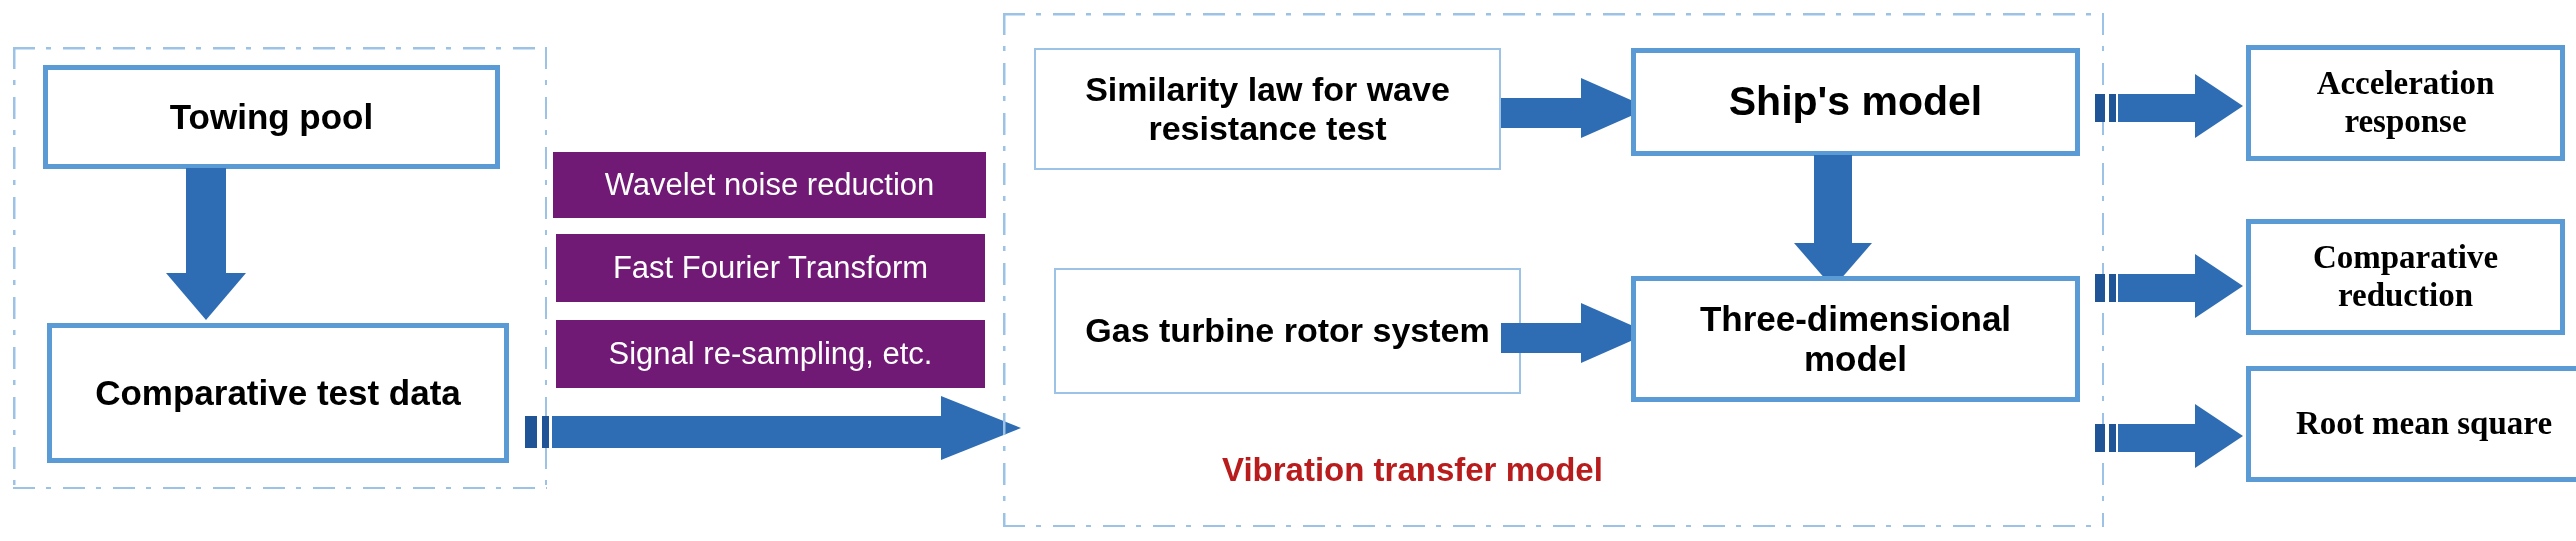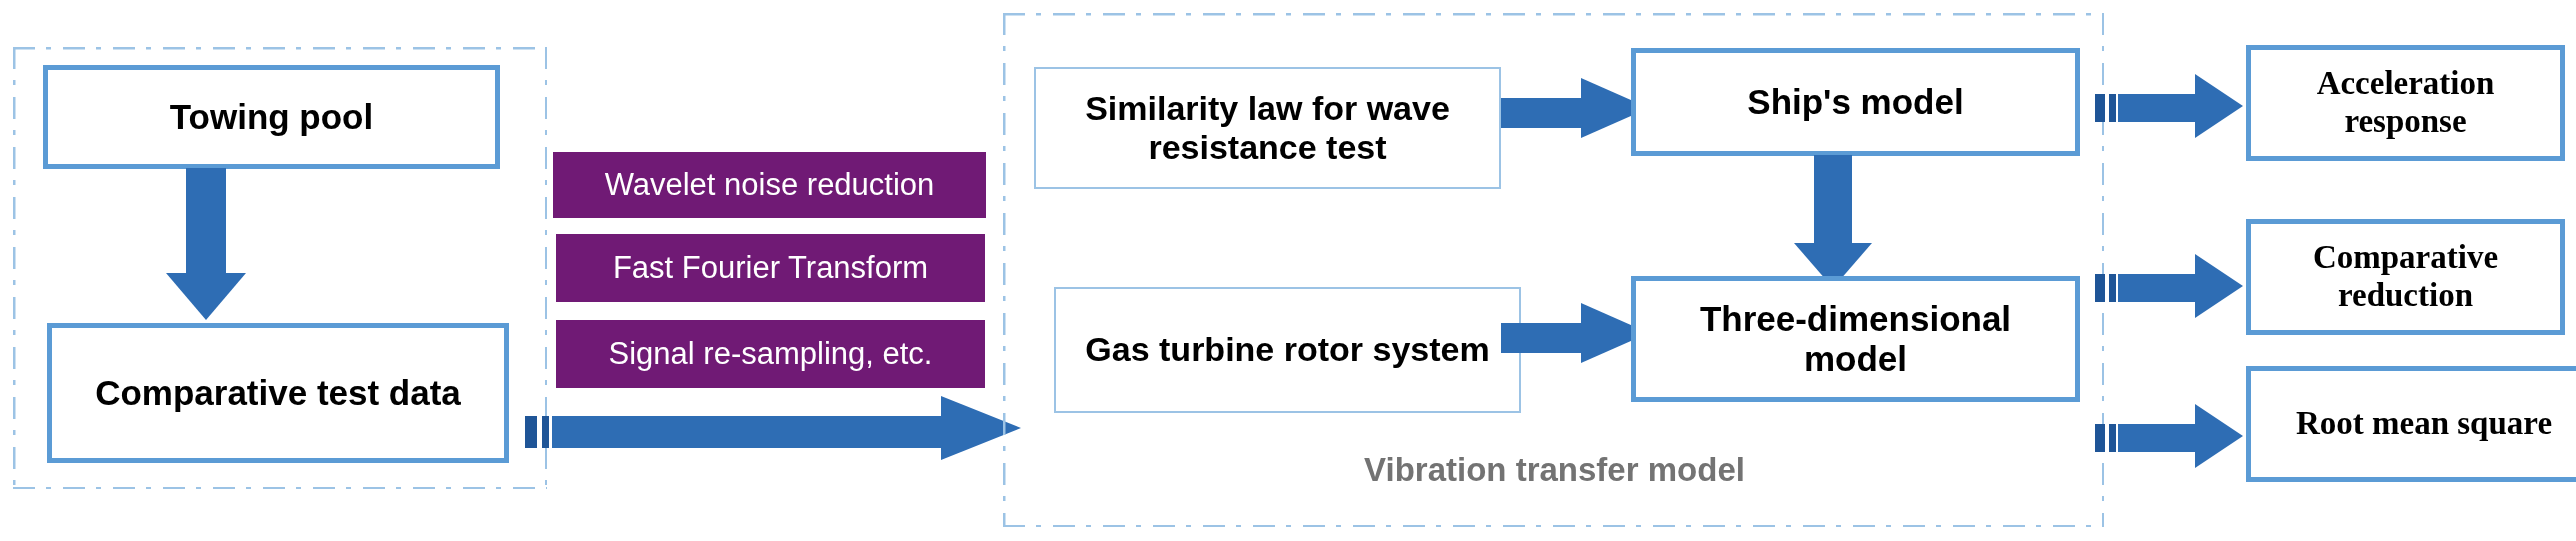--- a/index.html
+++ b/index.html
@@ -21,21 +21,21 @@
       background-size:100% 2.5px,100% 2.5px,2.5px 100%,2.5px 100%;
       background-position:left top,left bottom,left top,right top;
       background-repeat:no-repeat;
   }
 
   
   .node{position:absolute;box-sizing:border-box;background:#ffffff;
         display:flex;align-items:center;justify-content:center;
         text-align:center;color:#000000;line-height:1.15;}
   .node.thick{border:5.8px solid #5B9BD5;}
-  .node.thin{border:2.5px solid #9CC3E5;margin-top:19px;}
+  .node.thin{border:2.5px solid #9CC3E5;}
   .node .txt{display:block;padding:0 8.3px;}
 
   .sans-bold{font-family:"Liberation Sans",sans-serif;font-weight:bold;}
   .serif-bold{font-family:"Liberation Serif",serif;font-weight:bold;}
 
   
   .bluelabel{position:absolute;box-sizing:border-box;background:#701a75;
         color:#ffffff;display:flex;align-items:center;justify-content:center;
         font-family:"Liberation Sans",sans-serif;font-weight:normal;
         text-align:center;line-height:1.1;}
@@ -47,21 +47,21 @@
         border-top:0 solid transparent;border-bottom:0 solid transparent;
         border-left:0 solid #2E6DB4;}
   .tick{position:absolute;background:#1F5597;}
 
   .arrow-v{position:absolute;}
   .arrow-v .vshaft{position:absolute;background:#2E6DB4;}
   .arrow-v .vhead{position:absolute;width:0;height:0;
         border-left:0 solid transparent;border-right:0 solid transparent;
         border-top:0 solid #2E6DB4;}
 
-  .caption{position:absolute;color:#737373;text-align:center;
+  .caption{position:absolute;color:#b91c1c;text-align:left;
         font-family:"Liberation Sans",sans-serif;font-weight:bold;}
 </style>
 </head>
 <body>
 
 <div class="stage">
 
   <div class="group-frame dashdot" style="left:13.3px;top:47px;width:534px;height:442px;"></div>
 
   <div class="node thick" style="left:43px;top:65px;width:457px;height:104px;font-size:35px;">
@@ -103,21 +103,21 @@
   <div class="node thin" style="left:1034px;top:48px;width:467px;height:122px;font-size:34px;">
     <span class="txt sans-bold">Similarity law for wave resistance test</span>
   </div>
 
   <div class="arrow-h" style="left:1501px;top:88px;width:158px;height:58px;">
     <div class="shaft" style="left:0;top:10px;width:98px;height:30px;"></div>
     <div class="head" style="left:80px;top:-10px;
          border-top-width:30px;border-bottom-width:30px;border-left-width:68px;"></div>
   </div>
 
-  <div class="node thick" style="left:1631px;top:48px;width:449px;height:108px;font-size:35px;">
+  <div class="node thick" style="left:1631px;top:48px;width:449px;height:108px;font-size:41px;">
     <span class="txt sans-bold">Ship's model</span>
   </div>
 
   <div class="arrow-v" style="left:1787px;top:155px;width:133px;height:133px;">
     <div class="vshaft" style="left:26.6px;top:0;width:38px;height:91px;"></div>
     <div class="vhead" style="left:6.6px;top:88px;
          border-left-width:39px;border-right-width:39px;border-top-width:45px;"></div>
   </div>
 
   <div class="node thin" style="left:1054px;top:268px;width:467px;height:126px;font-size:34px;">

